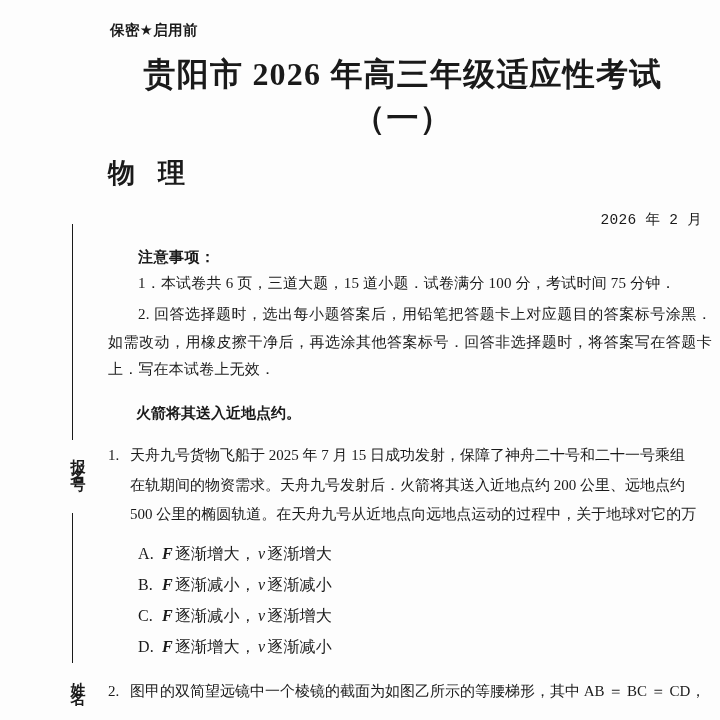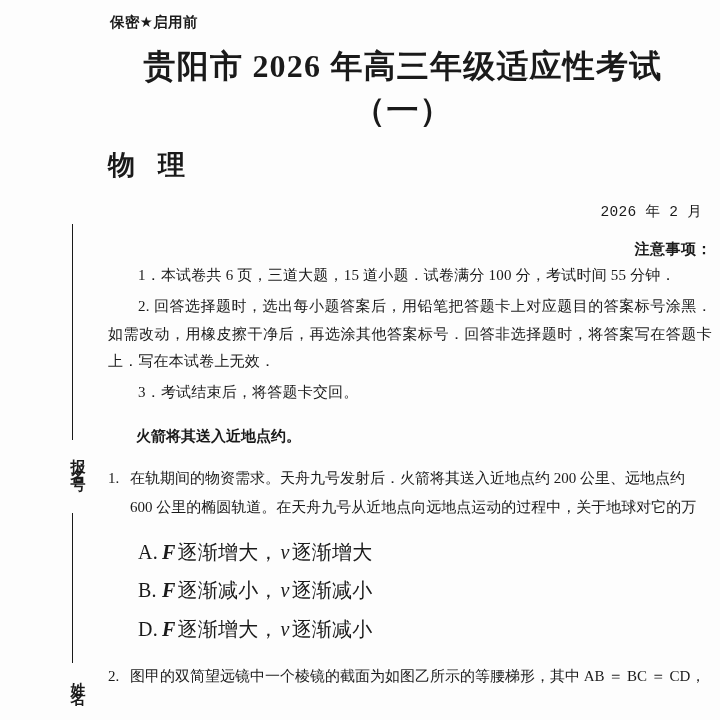--- a/index.html
+++ b/index.html
@@ -53,21 +53,21 @@
     color: #1a1a1a;
     white-space: nowrap;
   }
   .vlabel-exam-no { top: 447px; }
   .vlabel-name    { top: 670px; }
 
   
   .content {
     position: absolute;
     left: 108px;
-    top: 0;
+    top: 8px;
     width: 604px;
     height: 552px;
   }
 
   .secret-line {
     font-family: "Liberation Sans", "DejaVu Sans", sans-serif;
     font-weight: 700;
     font-size: 14.5px;
     letter-spacing: .4px;
     margin: 13px 0 0 0;
@@ -104,21 +104,20 @@
     font-family: Liberation Mono, monospace;
   }
 
   .notice-head {
     font-family: "Liberation Sans", "DejaVu Sans", sans-serif;
     font-weight: 700;
     font-size: 15px;
     margin: 19px 0 0 0;
     padding-left: 30px;
     letter-spacing: .5px;
-    text-align: right;
   }
 
   .notice-item {
     font-size: 15px;
     line-height: 1.85;
     margin: 3px 0 0 0;
     text-align: justify;
     letter-spacing: .2px;
   }
   .notice-item.indent { text-indent: 30px; }
@@ -150,21 +149,21 @@
     line-height: 1.95;
     text-align: justify;
   }
   .q-body .ln { display: block; }
 
   .options {
     margin: 10px 0 0 0;
     padding-left: 30px;
   }
   .option {
-    font-size: 20px;
+    font-size: 16px;
     line-height: 1.93;
     letter-spacing: .2px;
   }
   .opt-key {
     display: inline-block;
     min-width: 22px;
     font-family: "Liberation Serif", "DejaVu Serif", serif;
   }
   .var {
     font-family: "Liberation Serif", "DejaVu Serif", serif;
@@ -197,44 +196,47 @@
     <div class="doc-title">贵阳市 2026 年高三年级适应性考试（一）</div>
 
     <div class="subject-title">
       <span>物</span><span class="gap"></span><span>理</span>
     </div>
 
     <div class="date-line">2026 年 2 月</div>
 
     <div class="notice-head">注意事项：</div>
 
-    <div class="notice-item indent">1．本试卷共 6 页，三道大题，15 道小题．试卷满分 100 分，考试时间 55 分钟．</div>
+    <div class="notice-item indent">1．本试卷共 6 页，三道大题，15 道小题．试卷满分 100 分，考试时间 75 分钟．</div>
 
     <div class="notice-item indent">2. 回答选择题时，选出每小题答案后，用铅笔把答题卡上对应题目的答案标号涂黑．如需改动，用橡皮擦干净后，再选涂其他答案标号．回答非选择题时，将答案写在答题卡上．写在本试卷上无效．</div>
 
-    <div class="notice-item indent">3．考试结束后，将答题卡交回。</div>
 
     <div class="section-head">
       <span class="cont">火箭将其送入近地点约。</span>
     </div>
 
     <div class="question">
       <div class="q-num">1.</div>
       <div class="q-body">
+        <span class="ln">天舟九号货物飞船于 2025 年 7 月 15 日成功发射，保障了神舟二十号和二十一号乘组</span>
         <span class="ln">在轨期间的物资需求。天舟九号发射后．火箭将其送入近地点约 200 公里、远地点约</span>
-        <span class="ln">600 公里的椭圆轨道。在天舟九号从近地点向远地点运动的过程中，关于地球对它的万</span>
+        <span class="ln">500 公里的椭圆轨道。在天舟九号从近地点向远地点运动的过程中，关于地球对它的万</span>
       </div>
     </div>
 
     <div class="options">
       <div class="option">
         <span class="opt-key">A.</span><span class="var">F</span><span>逐渐增大，</span><span class="var-v">v</span><span>逐渐增大</span>
       </div>
       <div class="option">
         <span class="opt-key">B.</span><span class="var">F</span><span>逐渐减小，</span><span class="var-v">v</span><span>逐渐减小</span>
+      </div>
+      <div class="option">
+        <span class="opt-key">C.</span><span class="var">F</span><span>逐渐减小，</span><span class="var-v">v</span><span>逐渐增大</span>
       </div>
       <div class="option">
         <span class="opt-key">D.</span><span class="var">F</span><span>逐渐增大，</span><span class="var-v">v</span><span>逐渐减小</span>
       </div>
     </div>
 
     <div class="question">
       <div class="q-num">2.</div>
       <div class="q-body">
         <span class="ln">图甲的双简望远镜中一个棱镜的截面为如图乙所示的等腰梯形，其中 AB ＝ BC ＝ CD，</span>

